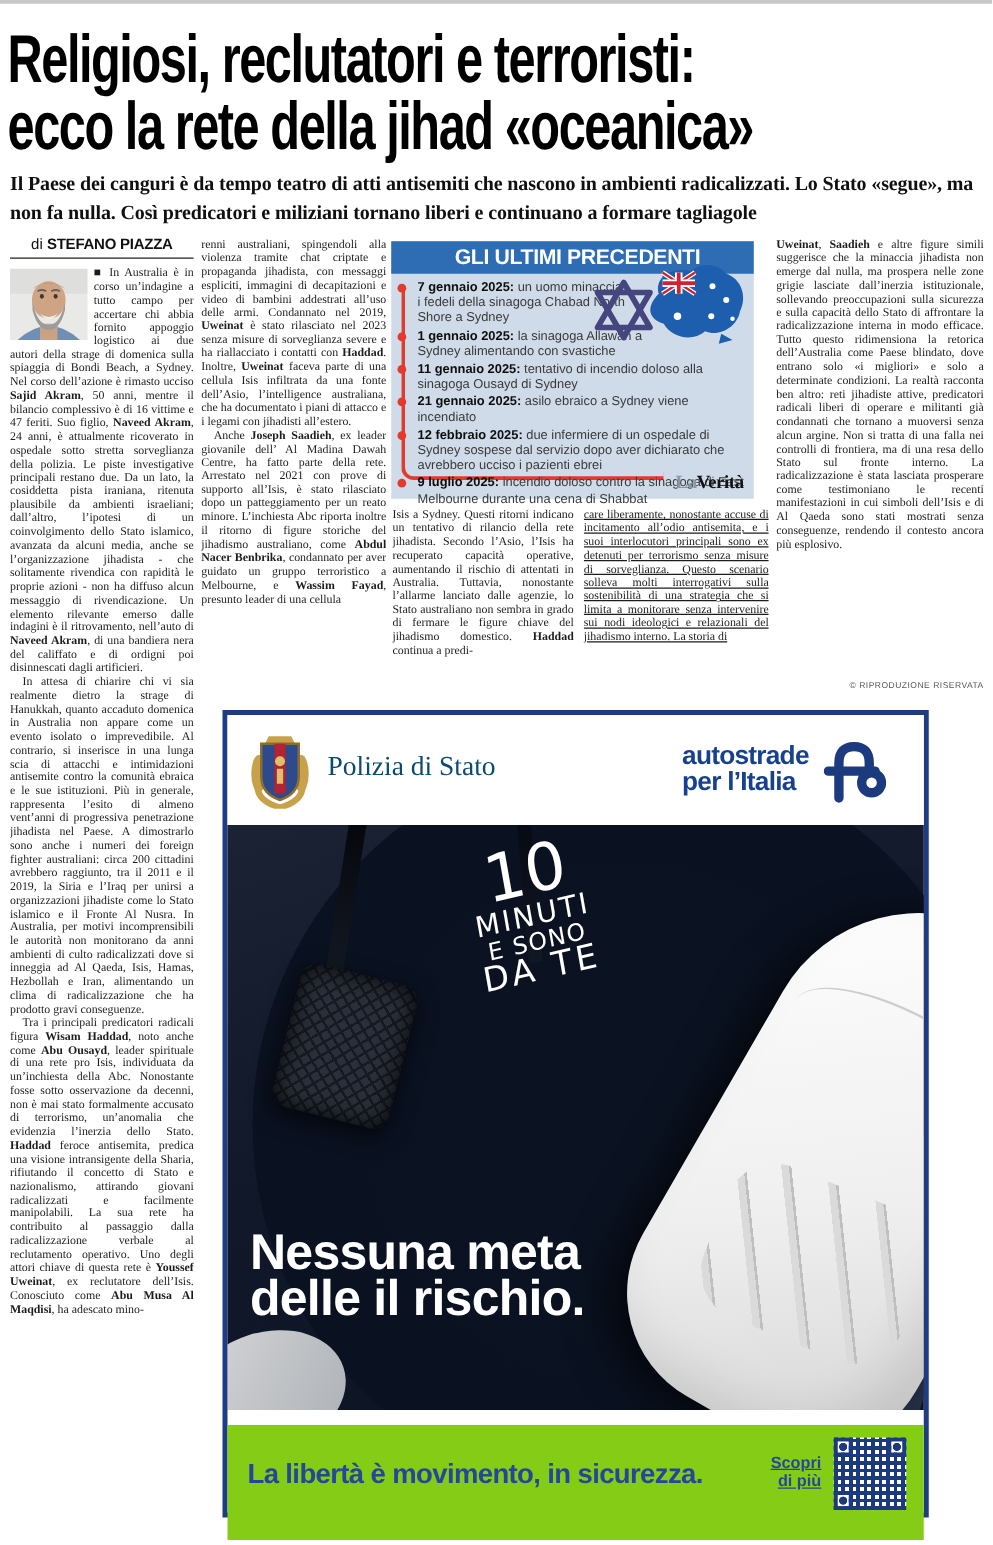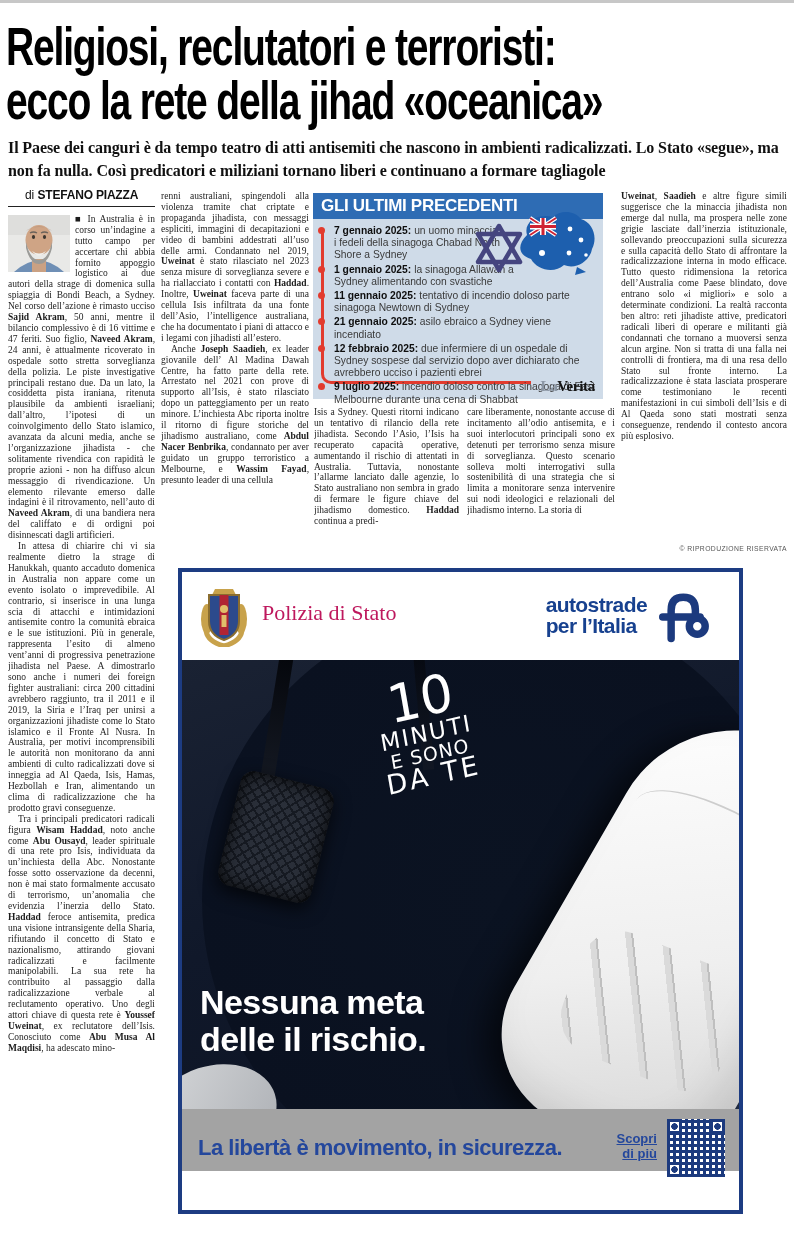--- a/index.html
+++ b/index.html
@@ -16,34 +16,34 @@
               font-size:16px;line-height:23px;letter-spacing:-0.1px;}
 
   
   .col{position:absolute;text-align:justify;font-size:9.5px;line-height:10.9px;overflow:hidden;color:#1c1c1c;}
   .col p{margin:0;}
   .col p + p{text-indent:10px;}
   .col .b{font-weight:bold;}
   #col1{left:8px;top:190px;width:147px;height:1046px;}
   #col2{left:161px;top:191px;width:148px;height:368px;}
   #col3{left:314px;top:407px;width:145px;height:154px;}
-  #col4{left:467px;top:407px;width:148px;height:154px;}
+  #col4{left:467px;top:407px;width:148px;height:154px;text-decoration:underline;}
   #col5{left:621px;top:191px;width:166px;height:352px;}
   .byline{font-family:"Liberation Sans",sans-serif;font-size:12px;color:#111;
           border-bottom:1.5px solid #222;padding-bottom:5px;margin-bottom:7px;text-align:center;}
   .byline .auth{font-weight:bold;letter-spacing:-0.2px;}
   .author-photo{float:left;width:62px;height:57px;margin:1px 5px 2px 0;background:#e9e9e7;}
   .copyright{position:absolute;left:601px;top:545px;width:186px;text-align:right;
              font-family:"Liberation Sans",sans-serif;font-size:6.8px;letter-spacing:0.4px;color:#555;}
 
   
   #timeline{position:absolute;left:313px;top:193px;width:290px;height:206px;background:#cfdbe8;
             font-family:"Liberation Sans",sans-serif;}
   .tl-header{height:26px;background:#2e6cb4;color:#fff;font-weight:bold;font-size:17px;
-             line-height:26px;padding-left:8px;letter-spacing:-0.3px;}
+             line-height:26px;padding-left:8px;letter-spacing:-0.3px;text-align:center;}
   .tl-body{position:relative;padding:6px 6px 0 21px;}
   .tl-redline{position:absolute;left:8px;top:9px;width:207px;height:153px;
               border-left:3px solid #e23b2e;border-bottom:3px solid #e23b2e;
               border-bottom-left-radius:10px;}
   ul.tl-list{list-style:none;margin:0;padding:0;position:relative;}
   .tl-entry{position:relative;font-size:10.3px;line-height:12.2px;color:#3a3a3a;margin-bottom:2px;}
   .tl-entry::before{content:"";position:absolute;left:-16px;top:2px;width:7px;height:7px;
                     border-radius:50%;background:#e23b2e;}
   .tl-entry .date{font-weight:bold;color:#0e0e0e;}
   .tl-entry:nth-child(1){padding-right:96px;}
@@ -54,21 +54,21 @@
            font-size:15px;font-weight:bold;letter-spacing:-0.3px;}
   .tl-logo .la{color:#8d98a6;}
   .tl-logo .verita{color:#141414;}
 
   
   #ad{position:absolute;left:178px;top:568px;width:565px;height:646px;box-sizing:border-box;
       border:4px solid #1d3c82;background:#fff;font-family:"Liberation Sans",sans-serif;}
   .ad-header{position:absolute;left:0;top:0;width:557px;height:88px;background:#fff;}
   .crest{position:absolute;left:18px;top:13px;}
   .police-label{position:absolute;left:80px;top:28px;font-family:"Liberation Serif",serif;
-                font-size:22px;color:#be185d;}
+                font-size:22px;color:#0c4a6e;}
   .autostrade{position:absolute;right:92px;top:22px;font-weight:bold;color:#17418f;
               font-size:21px;line-height:21px;letter-spacing:-0.6px;}
   .a-logo{position:absolute;right:24px;top:16px;}
   .ad-photo{position:absolute;left:0;top:88px;width:557px;height:468px;overflow:hidden;
             background:linear-gradient(160deg,#1a2233 0%,#10182a 45%,#0c1322 100%);}
   .vign{position:absolute;left:20px;top:-60px;width:600px;height:600px;border-radius:50%;
         background:radial-gradient(circle,#0b1322 0%,#0a1120 72%,rgba(10,17,32,0) 100%);}
   .stem1{position:absolute;left:86px;top:-10px;width:14px;height:160px;
          background:linear-gradient(#04060b,#181d28);transform:rotate(9deg);}
   .stem2{position:absolute;left:236px;top:-10px;width:11px;height:120px;opacity:.75;
@@ -90,25 +90,25 @@
   .toecap{position:absolute;left:12px;top:86px;width:220px;height:80px;border-radius:50%;
           border-top:2px solid #cdcdcd;}
   .laces{position:absolute;left:46px;top:236px;width:170px;height:130px;transform:rotate(-8deg);
          background:repeating-linear-gradient(62deg,transparent 0 15px,#dadada 15px 21px,
                     #bfbfbf 21px 23px,transparent 23px 36px);border-radius:40px;}
   .jeans{position:absolute;right:-26px;bottom:-16px;width:116px;height:240px;border-radius:22px;
          transform:rotate(17deg);background:linear-gradient(100deg,#44536f 0%,#2e3c58 55%,#25314b 100%);}
   .shoe2{position:absolute;left:-34px;bottom:-34px;width:130px;height:96px;border-radius:50%;
          transform:rotate(-18deg);background:linear-gradient(135deg,#e8e9ea,#b9bcc0);opacity:.92;}
   .ad-headline{position:absolute;left:18px;top:324px;color:#fff;font-weight:bold;
-               font-size:34px;line-height:37px;letter-spacing:-0.6px;}
+               font-size:40px;line-height:37px;letter-spacing:-0.6px;}
   .ad-headline span{display:block;}
   .ad-sub{position:absolute;left:18px;top:404px;width:525px;color:#f3f3f3;
           font-size:15.5px;line-height:19px;}
-  .ad-footer{position:absolute;left:0;top:537px;width:557px;height:62px;background:#a3a3a3;}
+  .ad-footer{position:absolute;left:0;top:568px;width:557px;height:92px;background:#84cc16;}
   .claim{position:absolute;left:16px;top:26px;font-size:22px;font-weight:bold;color:#24479c;
          letter-spacing:-0.5px;}
   .cta{position:absolute;right:82px;top:22px;text-align:right;font-size:13px;line-height:15px;
        font-weight:bold;color:#24479c;}
   .cta span{display:block;text-decoration:underline;}
   .qr{position:absolute;right:14px;top:10px;width:58px;height:58px;background:
       repeating-linear-gradient(90deg,#1c3a7e 0 3px,transparent 3px 6px),
       repeating-linear-gradient(0deg,#1c3a7e 0 3px,#fff 3px 6px);}
   .qfinder{position:absolute;width:15px;height:15px;box-sizing:border-box;border:3px solid #1c3a7e;
            background:radial-gradient(#1c3a7e 0 3px,#fff 3.5px);}
@@ -175,21 +175,21 @@
 
   <div class="copyright">© RIPRODUZIONE RISERVATA</div>
 
   <div id="timeline">
     <div class="tl-header">GLI ULTIMI PRECEDENTI</div>
     <div class="tl-body">
       <div class="tl-redline"></div>
       <ul class="tl-list">
           <li class="tl-entry"><span class="date">7 gennaio 2025:</span><span> un uomo minaccia i fedeli della sinagoga Chabad North Shore a Sydney</span></li>
           <li class="tl-entry"><span class="date">1 gennaio 2025:</span><span> la sinagoga Allawah a Sydney alimentando con svastiche</span></li>
-          <li class="tl-entry"><span class="date">11 gennaio 2025:</span><span> tentativo di incendio doloso parte sinagoga Newtown di Sydney</span></li>
+          <li class="tl-entry"><span class="date">11 gennaio 2025:</span><span> tentativo di incendio doloso alla sinagoga Ousayd di Sydney</span></li>
           <li class="tl-entry"><span class="date">21 gennaio 2025:</span><span> asilo ebraico a Sydney viene incendiato</span></li>
           <li class="tl-entry"><span class="date">12 febbraio 2025:</span><span> due infermiere di un ospedale di Sydney sospese dal servizio dopo aver dichiarato che avrebbero ucciso i pazienti ebrei</span></li>
           <li class="tl-entry"><span class="date">9 luglio 2025:</span><span> incendio doloso contro la sinagoga di East Melbourne durante una cena di Shabbat</span></li>
         </ul>
     </div>
     <div class="tl-star">
       <svg width="48" height="50" viewBox="0 0 48 50" fill="none" stroke="#45457f" stroke-width="4.5" stroke-linejoin="round">
         <polygon points="24,3 45,39 3,39"></polygon>
         <polygon points="24,47 3,11 45,11"></polygon>
       </svg>

